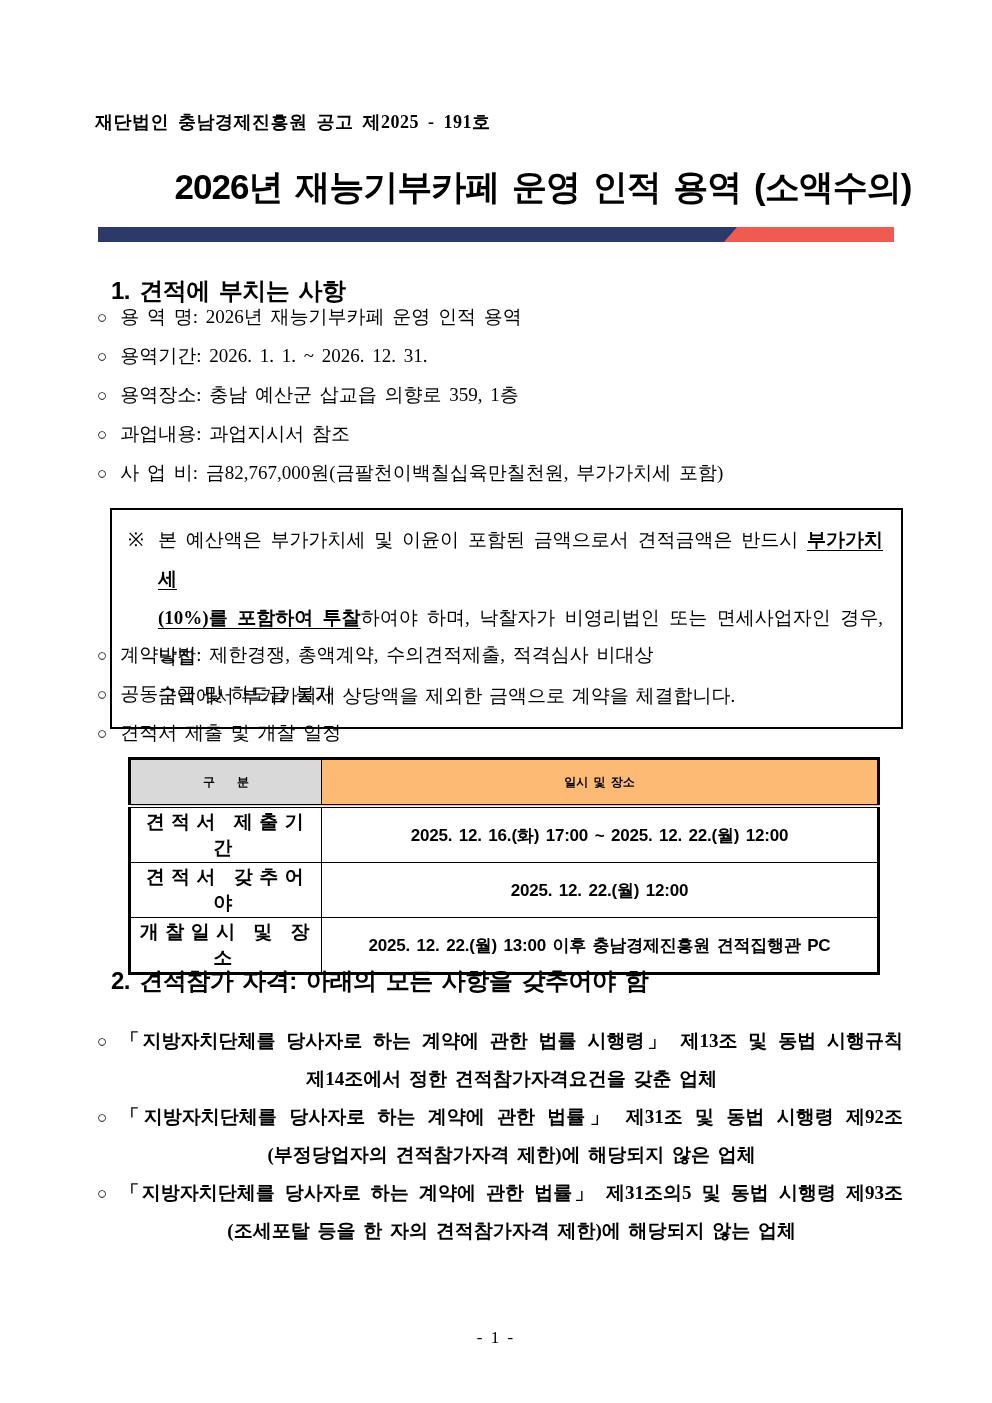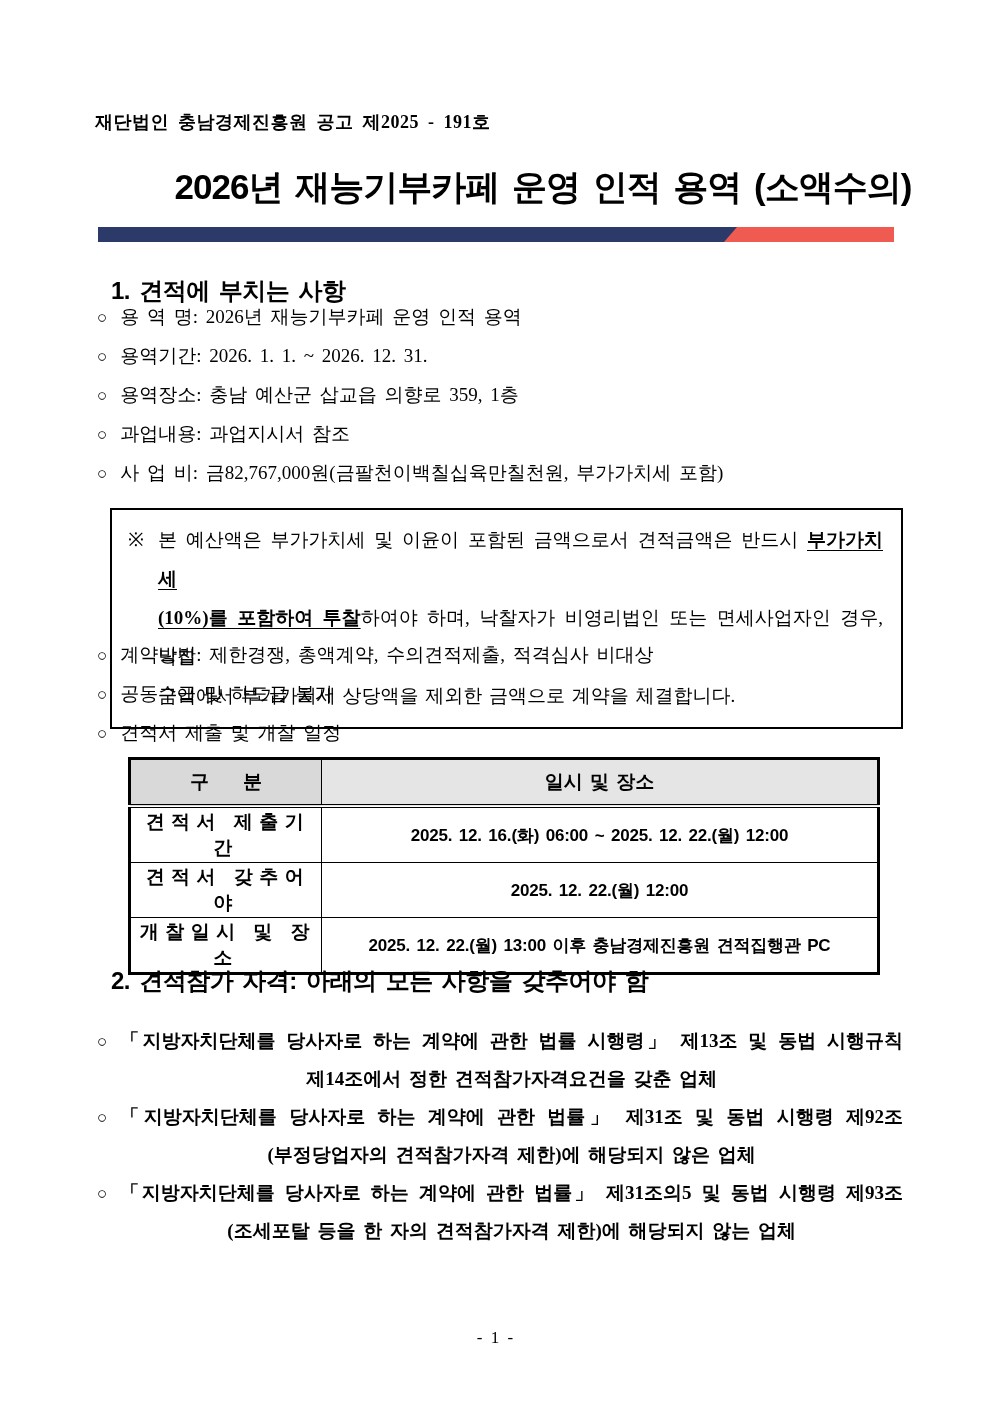--- a/index.html
+++ b/index.html
@@ -102,21 +102,21 @@
     border-collapse: collapse;
     table-layout: fixed;
     border: 3px solid #000;
     font-family: "Liberation Sans", "DejaVu Sans", sans-serif;
   }
   .schedule-table col.c1 { width: 192px; }
   .schedule-table th {
     height: 42px;
     border: 1px solid #000;
     border-bottom: 4px double #000;
-    font-size: 19px;
+    font-size: 12px;
     font-weight: bold;
     text-align: center;
     word-spacing: 2px;
   }
   .schedule-table th.th-division { letter-spacing: 0.7em; text-indent: 0.7em; }
   .schedule-table td {
     height: 46px;
     border: 1px solid #000;
     text-align: center;
     font-weight: bold;
@@ -218,27 +218,27 @@
   </div>
 
   <table class="schedule-table">
     <colgroup>
         <col class="c1">
         <col class="c2">
       </colgroup>
     <thead>
       <tr>
         <th class="th-division" style="background-color: rgb(217, 217, 217);">구 분</th>
-        <th style="background-color: #e5e5e5;">일시 및 장소</th>
+        <th style="background-color: #fdba74;">일시 및 장소</th>
       </tr>
     </thead>
     <tbody>
       <tr>
         <td class="row-label">견적서 제출기간</td>
-        <td class="row-value">2025. 12. 16.(화) 06:00 ~ 2025. 12. 22.(월) 12:00</td>
+        <td class="row-value">2025. 12. 16.(화) 17:00 ~ 2025. 12. 22.(월) 12:00</td>
       </tr>
       <tr>
         <td class="row-label">견적서 갖추어야</td>
         <td class="row-value">2025. 12. 22.(월) 12:00</td>
       </tr>
       <tr>
         <td class="row-label">개찰일시 및 장소</td>
         <td class="row-value">2025. 12. 22.(월) 13:00 이후 충남경제진흥원 견적집행관 PC</td>
       </tr>
     </tbody>

